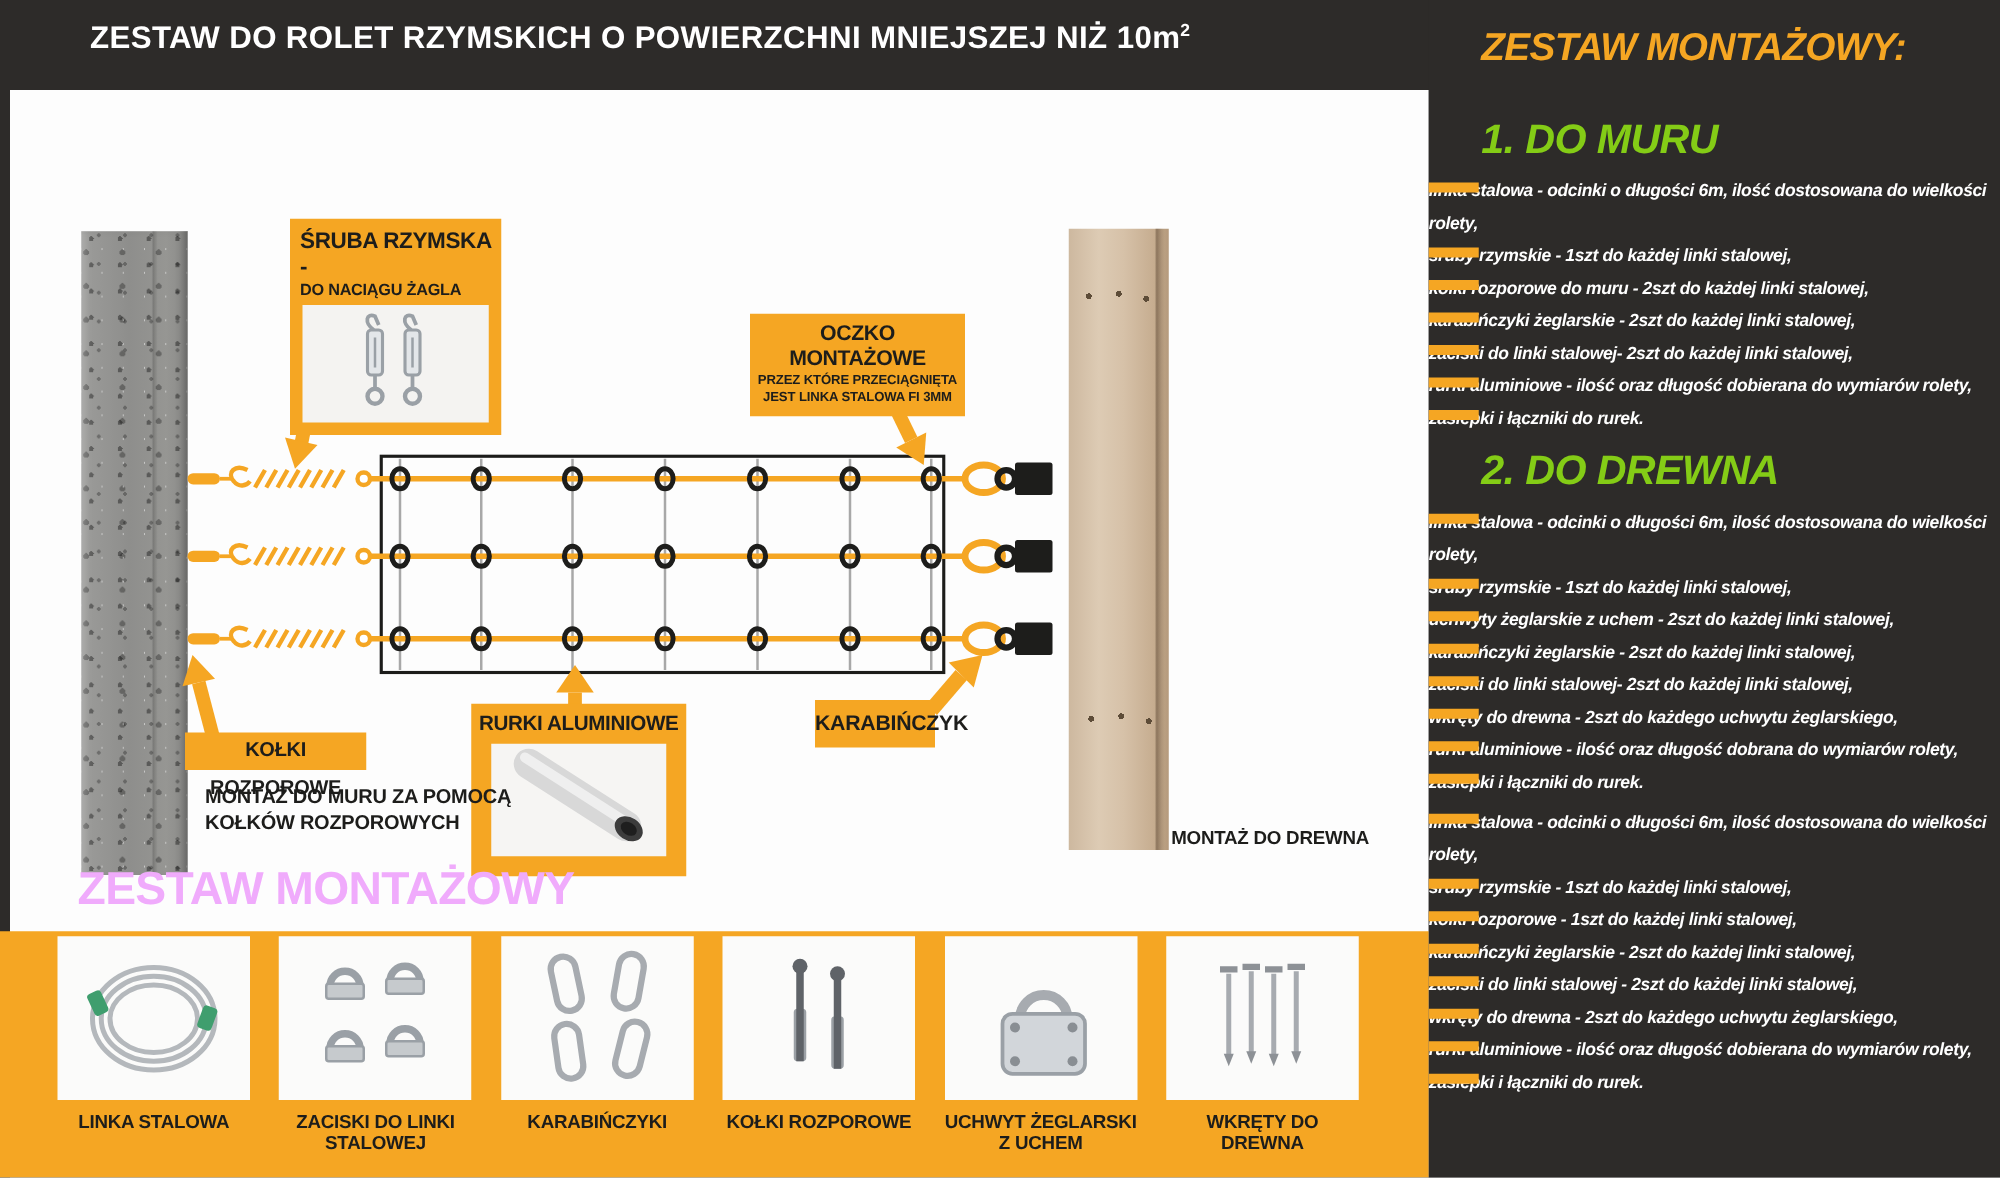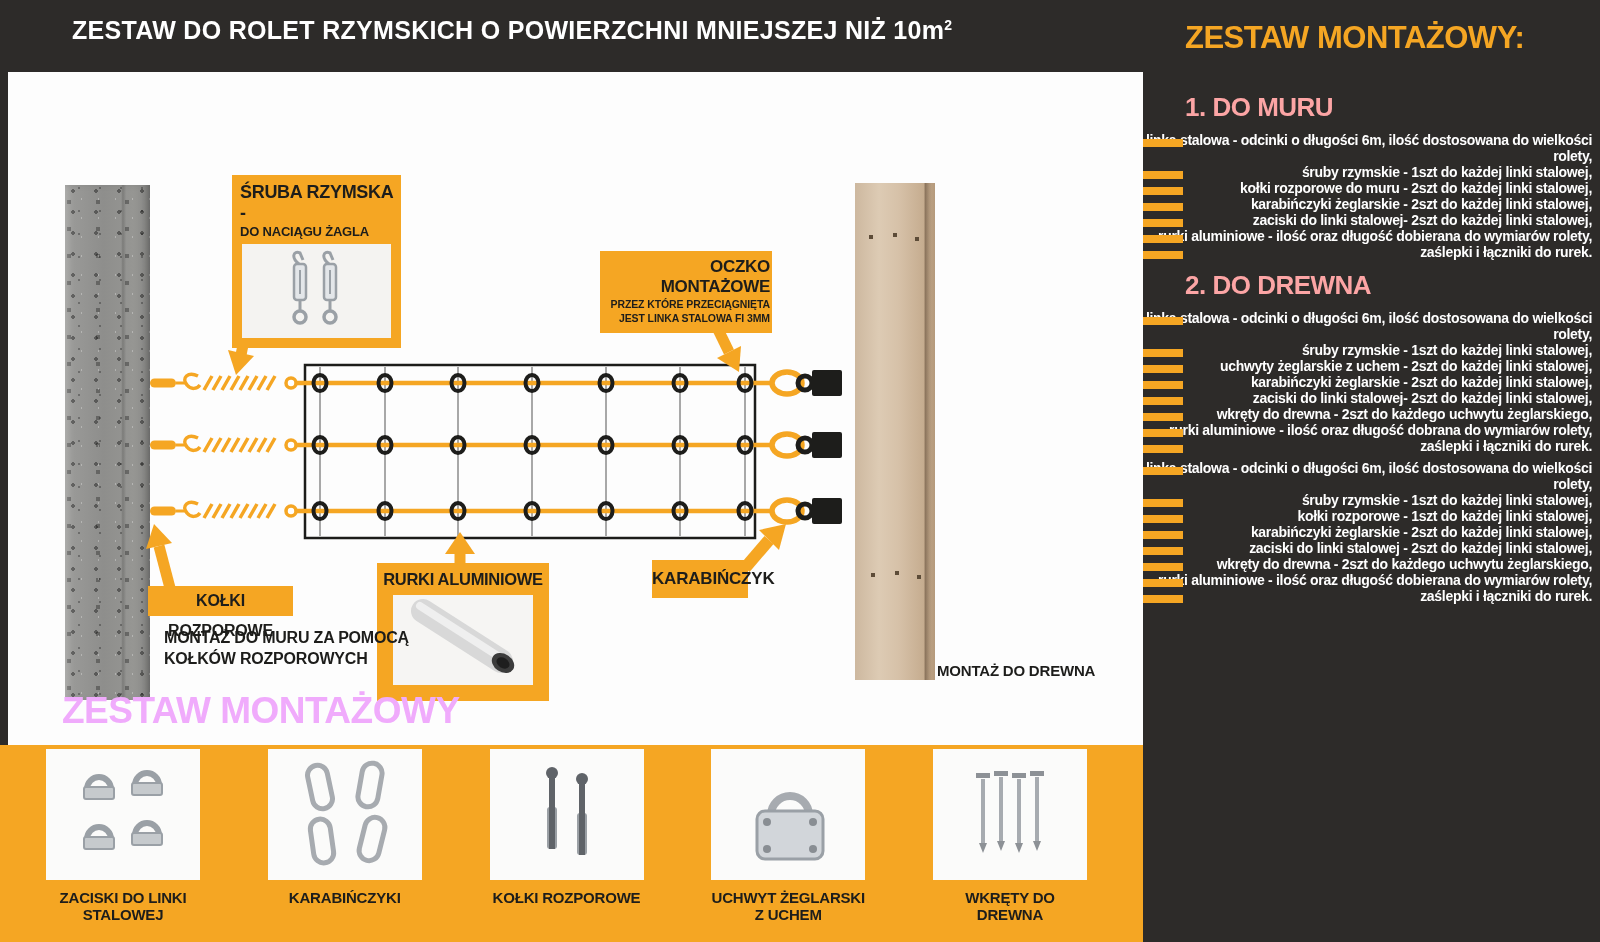--- a/index.html
+++ b/index.html
@@ -39,21 +39,21 @@
       linear-gradient(90deg,#cdb89f,#ddcbb4 30%,#d6c1a8 55%,#c6ad90 85%,#b59a7c);}
 
   .diagram{left:8px;top:72px;}
 
   
   .ybox{background:#F5A623;color:#1d1d1b;font-weight:800;}
   .sruba{left:232px;top:175px;width:153px;padding:7px 8px 10px;}
   .sruba .t1{font-size:18px;line-height:21px;letter-spacing:-.3px;}
   .sruba .t2{font-size:13px;line-height:15px;letter-spacing:-.2px;}
   .sruba .photo{background:#f4f3f1;height:94px;margin:5px 2px 0;}
-  .oczko{left:600px;top:251px;width:168px;text-align:right;padding:6px 2px 8px;}
+  .oczko{left:600px;top:251px;width:168px;text-align:center;padding:6px 2px 8px;}
   .oczko .t1{font-size:17px;line-height:20px;letter-spacing:-.3px;}
   .oczko .t2{font-size:10.5px;line-height:14px;letter-spacing:-.1px;}
   .kolki{left:148px;top:586px;width:145px;height:30px;line-height:30px;text-align:center;font-size:16px;letter-spacing:-.2px;}
   .rurki{left:377px;top:563px;width:172px;height:138px;text-align:center;}
   .rurki .t1{font-size:16.5px;line-height:32px;letter-spacing:-.3px;}
   .rurki .photo{background:#f6f5f3;height:90px;margin:0 16px;}
   .karab{left:652px;top:560px;width:96px;height:38px;line-height:38px;text-align:center;font-size:17px;letter-spacing:-.2px;}
 
   .note{font-weight:800;color:#1d1d1b;}
   .montaz-muru{left:164px;top:627px;font-size:16px;line-height:21px;letter-spacing:-.2px;}
@@ -61,26 +61,26 @@
   .zestaw-heading{left:62px;top:690px;font-size:37px;font-weight:800;letter-spacing:-.5px;color:#f0abfc;}
 
   
   .strip{left:0;top:745px;width:1143px;height:197px;background:#F5A623;}
   .cards{display:flex;justify-content:space-between;padding:4px 56px 0 46px;}
   .card{width:154px;}
   .card .photo{height:131px;background:#fbfbfa;}
   .card .plabel{margin-top:9px;text-align:center;font-weight:800;font-size:15px;line-height:17px;letter-spacing:-.2px;color:#1d1d1b;}
 
   
-  .panel{left:1143px;top:0;width:457px;height:942px;background:#2D2B29;padding:0;box-sizing:border-box;}
+  .panel{left:1143px;top:0;width:457px;height:942px;background:#2D2B29;padding:0;box-sizing:border-box;font-style:italic;}
   .panel h1{margin:20px 0 36px 42px;color:#F5A623;font-size:31px;letter-spacing:-.5px;font-weight:800;}
-  .panel h2{margin:10px 0 9px 42px;color:#fca5a5;font-size:26px;letter-spacing:-.5px;font-weight:800;}
+  .panel h2{margin:10px 0 9px 42px;color:#84cc16;font-size:33px;letter-spacing:-.5px;font-weight:800;}
   .panel ul{list-style:none;margin:0 0 6px 0;padding:0;}
-  .panel li{position:relative;color:#fff;font-weight:700;font-size:14px;line-height:16px;
-            padding-right:8px;letter-spacing:-.3px;text-align:right;}
+  .panel li{position:relative;color:#fff;font-weight:700;font-size:14px;line-height:26px;
+            padding-right:8px;letter-spacing:-.3px;}
   .panel li::before{content:"";position:absolute;left:0;top:7px;width:40px;height:8px;background:#F5A623;}
 </style>
 </head>
 <body>
 
 <div class="page">
 
   <div class="abs header-title">
     <span>ZESTAW DO ROLET RZYMSKICH O POWIERZCHNI MNIEJSZEJ NIŻ 10m</span><sup>2</sup>
   </div>
@@ -194,20 +194,34 @@
   <div class="abs note montaz-muru">
     <div>MONTAŻ DO MURU ZA POMOCĄ</div>
     <div>KOŁKÓW ROZPOROWYCH</div>
   </div>
   <div class="abs note montaz-drewna">MONTAŻ DO DREWNA</div>
   <div class="abs zestaw-heading">ZESTAW MONTAŻOWY</div>
 
   <div class="abs strip">
     <div class="cards">
 
+      <div class="card">
+        <div class="photo">
+          <svg width="154" height="131" viewBox="0 0 154 131">
+            <g fill="none" stroke="#b4b8bc" stroke-width="4">
+              <ellipse cx="77" cy="66" rx="49" ry="41"></ellipse>
+              <ellipse cx="77" cy="66" rx="42" ry="34"></ellipse>
+              <ellipse cx="77" cy="66" rx="35" ry="27"></ellipse>
+            </g>
+            <rect x="26" y="44" width="12" height="19" rx="3" fill="#3f9e6e" transform="rotate(-25 32 53)"></rect>
+            <rect x="114" y="56" width="12" height="19" rx="3" fill="#3f9e6e" transform="rotate(20 120 65)"></rect>
+          </svg>
+        </div>
+        <div class="plabel">LINKA STALOWA</div>
+      </div>
 
       <div class="card">
         <div class="photo">
           <svg width="154" height="131" viewBox="0 0 154 131">
             <g>
               <path d="M41 40 a12 12 0 1 1 24 0" fill="none" stroke="#9aa0a6" stroke-width="6"></path>
               <rect x="38" y="38" width="30" height="12" rx="2" fill="#c6cacd" stroke="#9aa0a6" stroke-width="2"></rect>
               <path d="M89 36 a12 12 0 1 1 24 0" fill="none" stroke="#9aa0a6" stroke-width="6"></path>
               <rect x="86" y="34" width="30" height="12" rx="2" fill="#c6cacd" stroke="#9aa0a6" stroke-width="2"></rect>
               <path d="M41 90 a12 12 0 1 1 24 0" fill="none" stroke="#9aa0a6" stroke-width="6"></path>

